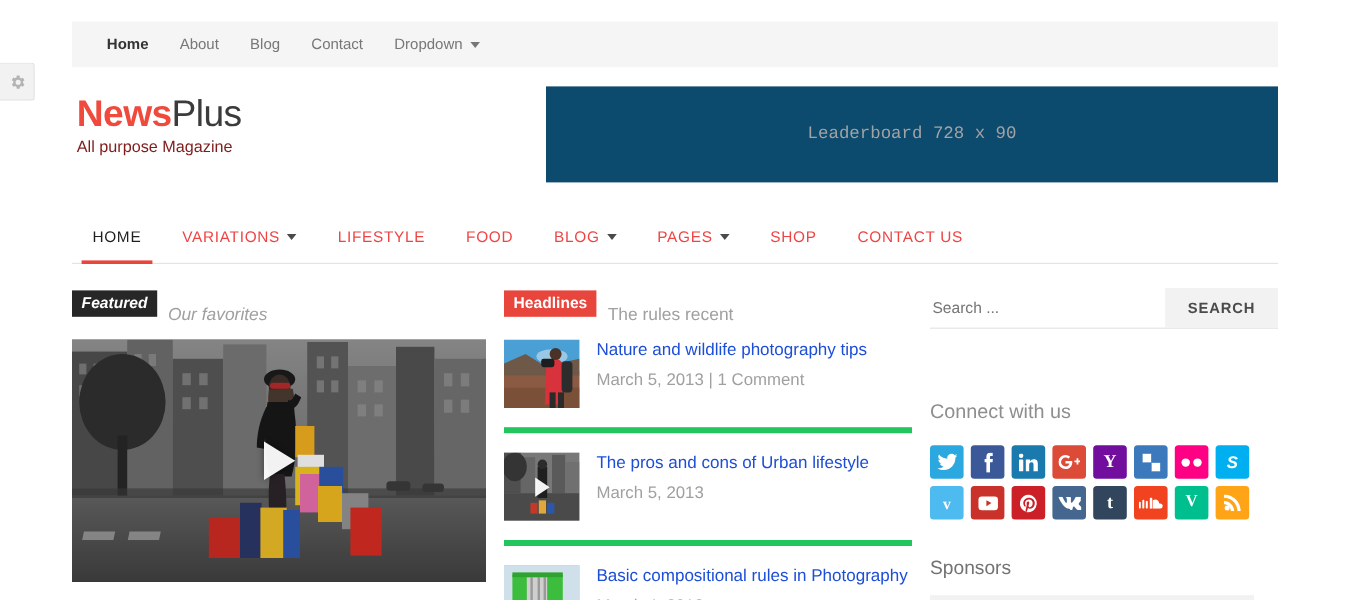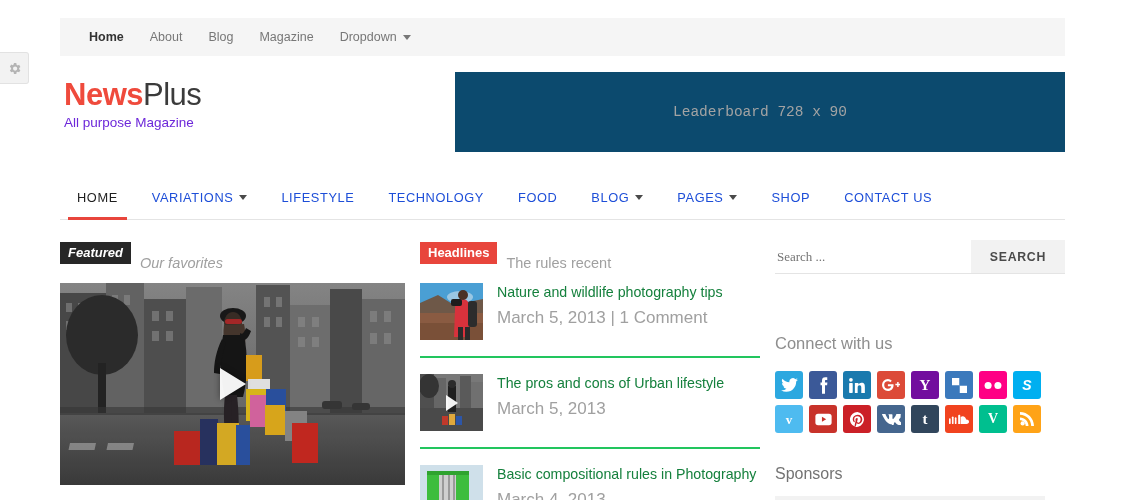--- a/index.html
+++ b/index.html
@@ -48,37 +48,37 @@
     display: flex; align-items: center;
   }
   .cart-icon { margin-right: 7px; display:inline-block; }
 
   
   .header { position: absolute; left: 60px; top: 72px; width: 1005px; height: 90px; }
   .logo { position: absolute; left: 4px; top: 6px; }
   .logo-text { font-size: 31px; font-weight: bold; letter-spacing: -0.5px; line-height: 1.08; }
   .logo-news { color: #ef4a3c; }
   .logo-plus { color: #3b3b3b; font-weight: normal; }
-  .tagline { font-size: 13.5px; color: #6d28d9; margin-top: 4px; }
+  .tagline { font-size: 13.5px; color: #7f1d1d; margin-top: 4px; }
   .leaderboard {
     position: absolute; left: 395px; top: 0px;
     width: 610px; height: 80px;
     background: #0c4a6e;
     display: flex; align-items: center; justify-content: center;
     font-size: 14.5px; color: #a3a3a3; font-family: Liberation Mono, monospace;
   }
 
   
   .mainnav {
     position: absolute; left: 60px; top: 176px; width: 1005px; height: 44px;
     border-bottom: 1px solid #e4e4e4;
     display: flex; align-items: stretch;
   }
   .mainnav a {
-    font-size: 12.8px; letter-spacing: 0.6px; color: #1d4ed8; text-decoration: none;
+    font-size: 12.8px; letter-spacing: 0.6px; color: #ef4444; text-decoration: none;
     padding: 0 17px; display: flex; align-items: center; position: relative;
     white-space: nowrap;
   }
   .mainnav a.active { color: #1f1f1f; }
   .mainnav a.active::after {
     content: ""; position: absolute; left: 8px; right: 8px; bottom: -1px;
     height: 3px; background: #e8453c;
   }
   .mainnav .caret { border-top-color: #4a4a4a; }
 
@@ -107,40 +107,40 @@
   .play-btn {
     position: absolute; left: 50%; top: 50%; transform: translate(-50%,-50%);
     width: 0; height: 0;
     border-left: 26px solid rgba(255,255,255,0.95);
     border-top: 16px solid transparent; border-bottom: 16px solid transparent;
     filter: drop-shadow(0 0 3px rgba(0,0,0,.45));
   }
 
   
   .hl-item { display: flex; gap: 14px; padding: 0 0 16px 0; }
-  .hl-item + .hl-item { border-top: 2px solid #22c55e; padding-top: 16px; }
+  .hl-item + .hl-item { border-top: 5px solid #22c55e; padding-top: 16px; }
   .hl-thumb { position: relative; width: 63px; height: 57px; flex: 0 0 63px; overflow:hidden; background:#ccc; }
   .hl-thumb .play-sm {
     position: absolute; left: 50%; top: 50%; transform: translate(-50%,-50%);
     width: 0; height: 0;
     border-left: 12px solid rgba(255,255,255,0.95);
     border-top: 8px solid transparent; border-bottom: 8px solid transparent;
   }
   .hl-body { flex: 1; min-width: 0; }
   .hl-title {
-    font-size: 14.2px; color: #15803d; line-height: 1.35; margin-bottom: 6px;
+    font-size: 14.2px; color: #1d4ed8; line-height: 1.35; margin-bottom: 6px;
     cursor: pointer;
   }
-  .hl-meta { font-size: 17px; color: #a0a0a0; }
+  .hl-meta { font-size: 14px; color: #a0a0a0; }
 
   
   .search-row { display: flex; align-items: stretch; height: 34px; border-bottom: 1px solid #e4e4e4; }
   .search-input {
     flex: 1; border: none; outline: none; background: transparent;
-    font-size: 13px; color: #6d28d9; font-family: Liberation Serif, serif;
+    font-size: 13px; color: #6d28d9; font-family: Liberation Sans, sans-serif;
     padding: 0 2px;
   }
   .search-btn {
     border: none; background: #f2f2f2; color: #4a4a4a;
     font-size: 12.3px; letter-spacing: 0.7px; font-weight: bold;
     padding: 0 19px; cursor: pointer; font-family: "Liberation Sans", sans-serif;
   }
   .side-title { font-size: 16.5px; color: #8e8e8e; margin: 60px 0 18px; font-weight: normal; }
   .social-grid { display: flex; flex-wrap: wrap; gap: 6px; width: 286px; }
   .social {
@@ -163,21 +163,21 @@
         <path d="M19.4 13a7.7 7.7 0 0 0 0-2l2-1.6-2-3.4-2.4 1a7.6 7.6 0 0 0-1.7-1L14.9 3h-3.8l-.4 2.6c-.6.2-1.2.6-1.7 1l-2.4-1-2 3.4L6.6 11a7.7 7.7 0 0 0 0 2l-2 1.6 2 3.4 2.4-1c.5.4 1.1.8 1.7 1l.4 2.6h3.8l.4-2.6c.6-.2 1.2-.6 1.7-1l2.4 1 2-3.4-2-1.6zM13 15.4A3.4 3.4 0 1 1 13 8.6a3.4 3.4 0 0 1 0 6.8z"></path>
       </svg>
     </span>
   </div>
 
   <div class="topbar">
     <nav class="topnav">
       <a href="#" class="active"><span>Home</span></a>
       <a href="#"><span>About</span></a>
       <a href="#"><span>Blog</span></a>
-      <a href="#"><span>Magazine</span></a>
+      <a href="#"><span>Contact</span></a>
       <a href="#"><span>Dropdown</span><i class="caret"></i></a>
     </nav>
   </div>
 
   <div class="header">
     <div class="logo">
       <div class="logo-text"><span class="logo-news">News</span><span class="logo-plus">Plus</span></div>
       <div class="tagline">All purpose Magazine</div>
     </div>
     <div class="leaderboard">
@@ -188,23 +188,20 @@
   <nav class="mainnav">
     <a href="#" class="active">
         <span>HOME</span>
       </a>
     <a href="#">
         <span>VARIATIONS</span>
         <i class="caret"></i>
       </a>
     <a href="#">
         <span>LIFESTYLE</span>
-      </a>
-    <a href="#">
-        <span>TECHNOLOGY</span>
       </a>
     <a href="#">
         <span>FOOD</span>
       </a>
     <a href="#">
         <span>BLOG</span>
         <i class="caret"></i>
       </a>
     <a href="#">
         <span>PAGES</span>

